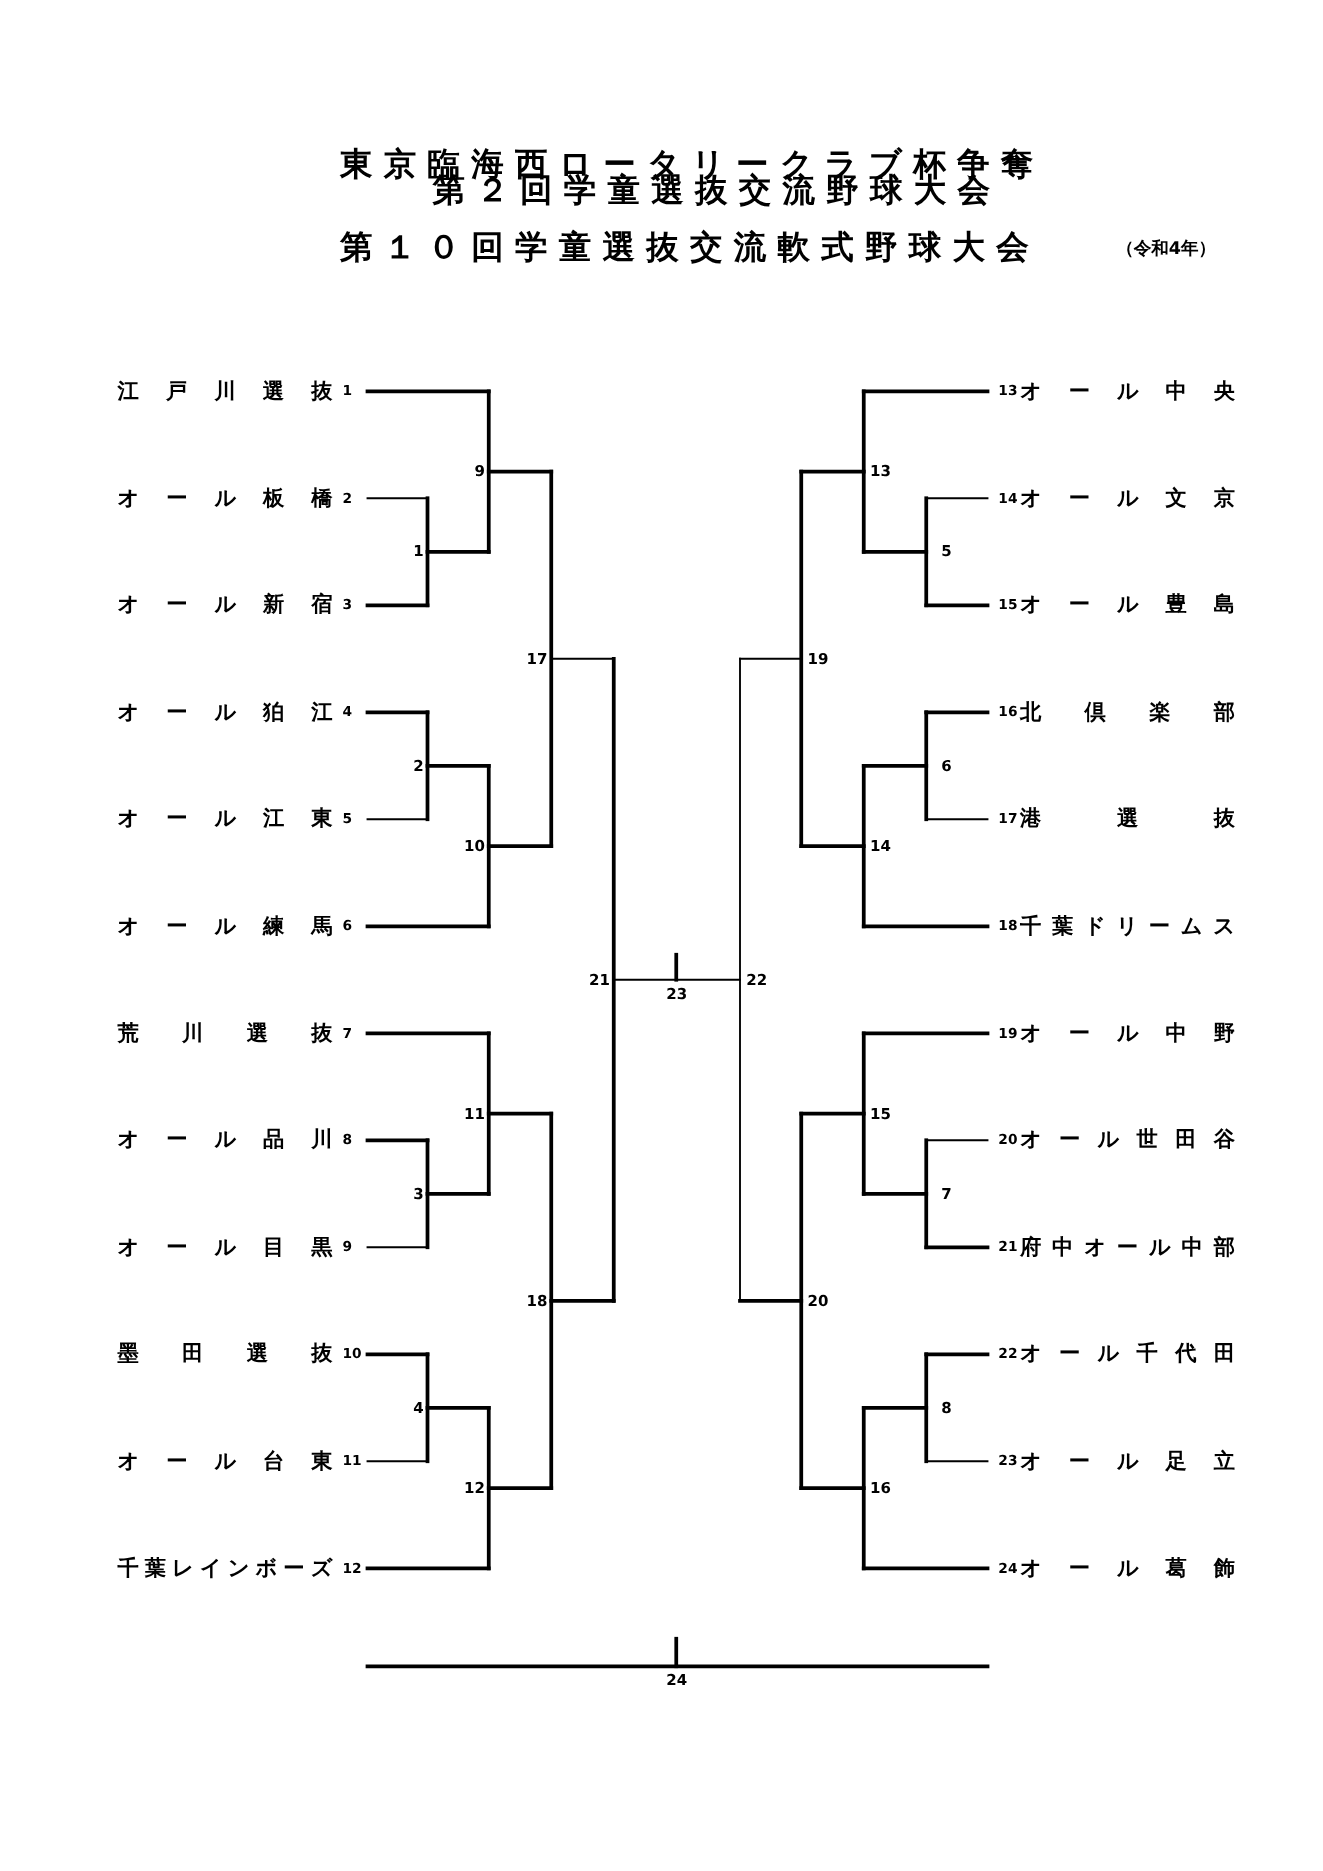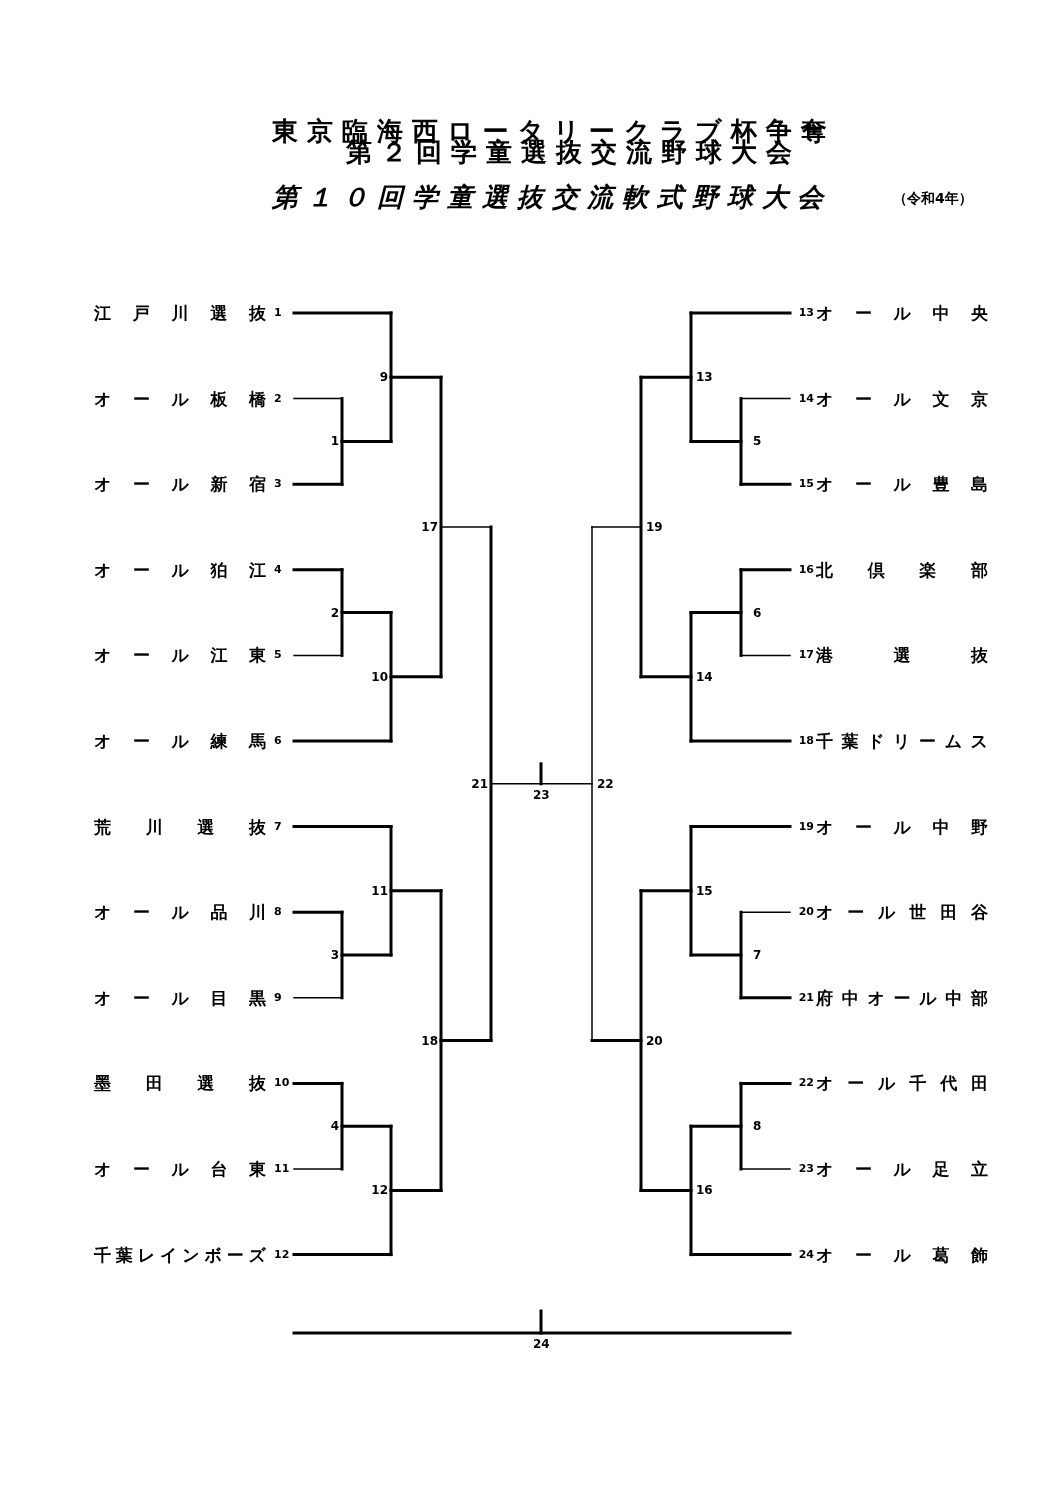--- a/index.html
+++ b/index.html
@@ -1,21 +1,21 @@
 <!DOCTYPE html>
 <html><head>
 <meta charset="utf-8">
 <style>
   html, body { margin: 0; padding: 0; background: #ffffff; }
   body { width: 1058px; height: 1497px; position: relative; overflow: hidden;
          font-family: "DejaVu Sans", "Liberation Sans", sans-serif; color: #000; }
   .title-line { position: absolute; font-weight: bold; white-space: nowrap; letter-spacing: 9px; font-size: 26px; }
   #t1 { left: 272px; top: 114px; }
   #t2 { left: 346px; top: 135px; }
-  #t3 { left: 272px; top: 180px; font-style: italic; }
+  #t3 { left: 272px; top: 180px; }
   #era { position: absolute; left: 893px; top: 190px; font-size: 14px; font-weight: bold; }
   .team { position: absolute; font-weight: bold; font-size: 17px; height: 22px; line-height: 22px; white-space: nowrap; }
   .team.left { left: 94px; width: 172px; display: flex; justify-content: space-between; }
   .team.right { left: 816px; width: 172px; display: flex; justify-content: space-between; }
   .seed { position: absolute; font-size: 11px; font-weight: bold; height: 22px; line-height: 22px; }
   .seed.left { left: 274px; width: 20px; text-align: left; }
   .seed.right { left: 794px; width: 20px; text-align: right; }
   .mnum { position: absolute; font-size: 12px; font-weight: bold; height: 16px; line-height: 16px; }
   svg#bracket { position: absolute; left: 0; top: 0; }
 </style>

